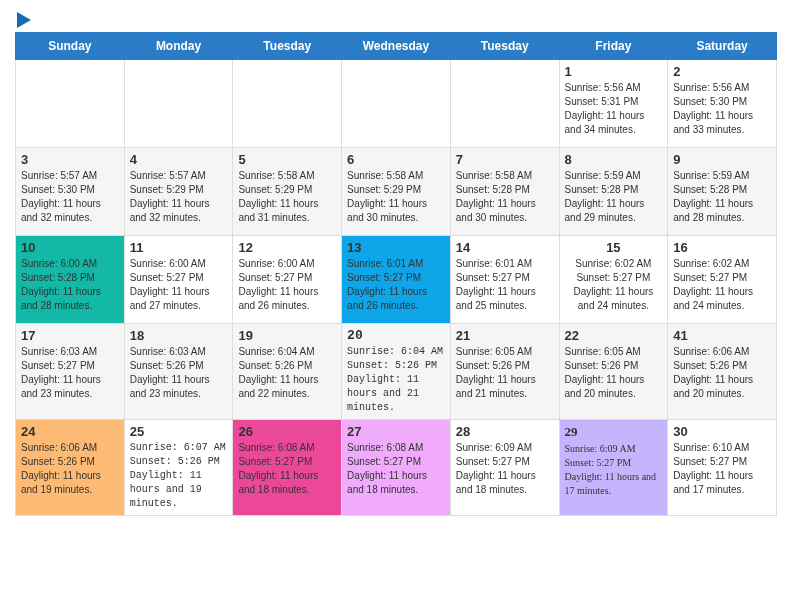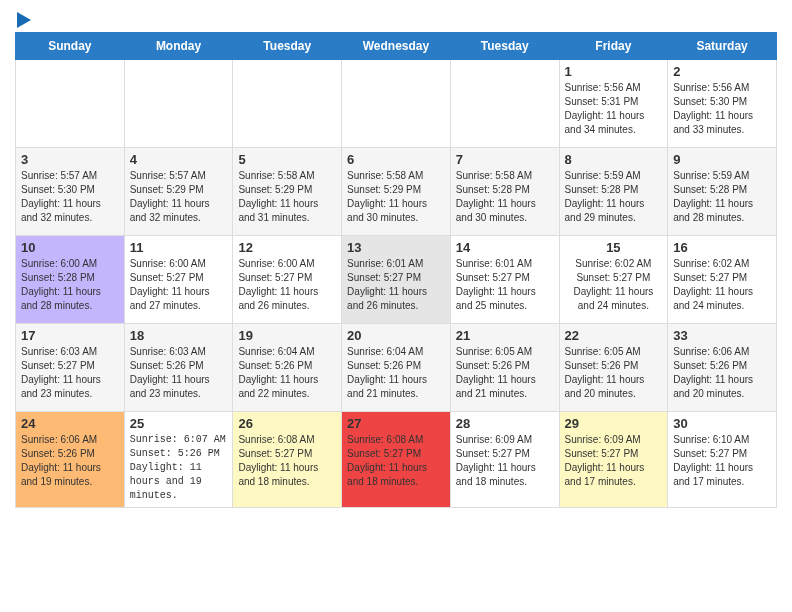--- a/index.html
+++ b/index.html
@@ -192,39 +192,39 @@
 Daylight: 11 hours and 29 minutes.</div>
         </td>
         <td style="background-color: rgb(245, 245, 245);">
           <span class="day-number">9</span>
           <div class="day-info" style="white-space: pre-line;">Sunrise: 5:59 AM
 Sunset: 5:28 PM
 Daylight: 11 hours and 28 minutes.</div>
         </td>
       </tr>
       <tr>
-        <td style="background-color: #c4b5fd; margin-left: 8px;">
+        <td style="background-color: #14b8a6; margin-left: 8px;">
           <span class="day-number">10</span>
           <div class="day-info" style="white-space: pre-line;">Sunrise: 6:00 AM
 Sunset: 5:28 PM
 Daylight: 11 hours and 28 minutes.</div>
         </td>
         <td style="background-color: rgb(255, 255, 255);">
           <span class="day-number">11</span>
           <div class="day-info" style="white-space: pre-line;">Sunrise: 6:00 AM
 Sunset: 5:27 PM
 Daylight: 11 hours and 27 minutes.</div>
         </td>
         <td style="background-color: rgb(255, 255, 255);">
           <span class="day-number">12</span>
           <div class="day-info" style="white-space: pre-line;">Sunrise: 6:00 AM
 Sunset: 5:27 PM
 Daylight: 11 hours and 26 minutes.</div>
         </td>
-        <td style="background-color: #e5e5e5;">
+        <td style="background-color: #0ea5e9;">
           <span class="day-number">13</span>
           <div class="day-info" style="white-space: pre-line;">Sunrise: 6:01 AM
 Sunset: 5:27 PM
 Daylight: 11 hours and 26 minutes.</div>
         </td>
         <td style="background-color: rgb(255, 255, 255);">
           <span class="day-number">14</span>
           <div class="day-info" style="white-space: pre-line;">Sunrise: 6:01 AM
 Sunset: 5:27 PM
 Daylight: 11 hours and 25 minutes.</div>
@@ -254,77 +254,77 @@
           <div class="day-info" style="white-space: pre-line;">Sunrise: 6:03 AM
 Sunset: 5:26 PM
 Daylight: 11 hours and 23 minutes.</div>
         </td>
         <td style="background-color: rgb(245, 245, 245);">
           <span class="day-number">19</span>
           <div class="day-info" style="white-space: pre-line;">Sunrise: 6:04 AM
 Sunset: 5:26 PM
 Daylight: 11 hours and 22 minutes.</div>
         </td>
-        <td style="background-color: rgb(245, 245, 245);">
+        <td style="background-color: rgb(245, 245, 245); font-family: Liberation Mono, monospace;">
           <span class="day-number">20</span>
           <div class="day-info" style="white-space: pre-line;">Sunrise: 6:04 AM
 Sunset: 5:26 PM
 Daylight: 11 hours and 21 minutes.</div>
         </td>
         <td style="background-color: rgb(245, 245, 245);">
           <span class="day-number">21</span>
           <div class="day-info" style="white-space: pre-line;">Sunrise: 6:05 AM
 Sunset: 5:26 PM
 Daylight: 11 hours and 21 minutes.</div>
         </td>
         <td style="background-color: rgb(245, 245, 245);">
           <span class="day-number">22</span>
           <div class="day-info" style="white-space: pre-line;">Sunrise: 6:05 AM
 Sunset: 5:26 PM
 Daylight: 11 hours and 20 minutes.</div>
         </td>
         <td style="background-color: rgb(245, 245, 245);">
-          <span class="day-number">33</span>
+          <span class="day-number">41</span>
           <div class="day-info" style="white-space: pre-line;">Sunrise: 6:06 AM
 Sunset: 5:26 PM
 Daylight: 11 hours and 20 minutes.</div>
         </td>
       </tr>
       <tr>
         <td style="background-color: #fdba74;">
           <span class="day-number">24</span>
           <div class="day-info" style="white-space: pre-line;">Sunrise: 6:06 AM
 Sunset: 5:26 PM
 Daylight: 11 hours and 19 minutes.</div>
         </td>
         <td style="background-color: rgb(255, 255, 255);">
           <span class="day-number">25</span>
           <div class="day-info" style="white-space: pre-line; font-family: Liberation Mono, monospace;">Sunrise: 6:07 AM
 Sunset: 5:26 PM
 Daylight: 11 hours and 19 minutes.</div>
         </td>
-        <td style="background-color: #fef9c3;">
+        <td style="background-color: #ec4899;">
           <span class="day-number">26</span>
           <div class="day-info" style="white-space: pre-line;">Sunrise: 6:08 AM
 Sunset: 5:27 PM
 Daylight: 11 hours and 18 minutes.</div>
         </td>
-        <td style="background-color: #ef4444;">
+        <td style="background-color: #f0abfc;">
           <span class="day-number">27</span>
           <div class="day-info" style="white-space: pre-line;">Sunrise: 6:08 AM
 Sunset: 5:27 PM
 Daylight: 11 hours and 18 minutes.</div>
         </td>
         <td style="background-color: rgb(255, 255, 255);">
           <span class="day-number">28</span>
           <div class="day-info" style="white-space: pre-line;">Sunrise: 6:09 AM
 Sunset: 5:27 PM
 Daylight: 11 hours and 18 minutes.</div>
         </td>
-        <td style="background-color: #fef9c3;">
+        <td style="background-color: #c4b5fd; font-family: Liberation Serif, serif;">
           <span class="day-number">29</span>
           <div class="day-info" style="white-space: pre-line;">Sunrise: 6:09 AM
 Sunset: 5:27 PM
 Daylight: 11 hours and 17 minutes.</div>
         </td>
         <td style="background-color: rgb(255, 255, 255);">
           <span class="day-number">30</span>
           <div class="day-info" style="white-space: pre-line;">Sunrise: 6:10 AM
 Sunset: 5:27 PM
 Daylight: 11 hours and 17 minutes.</div>

